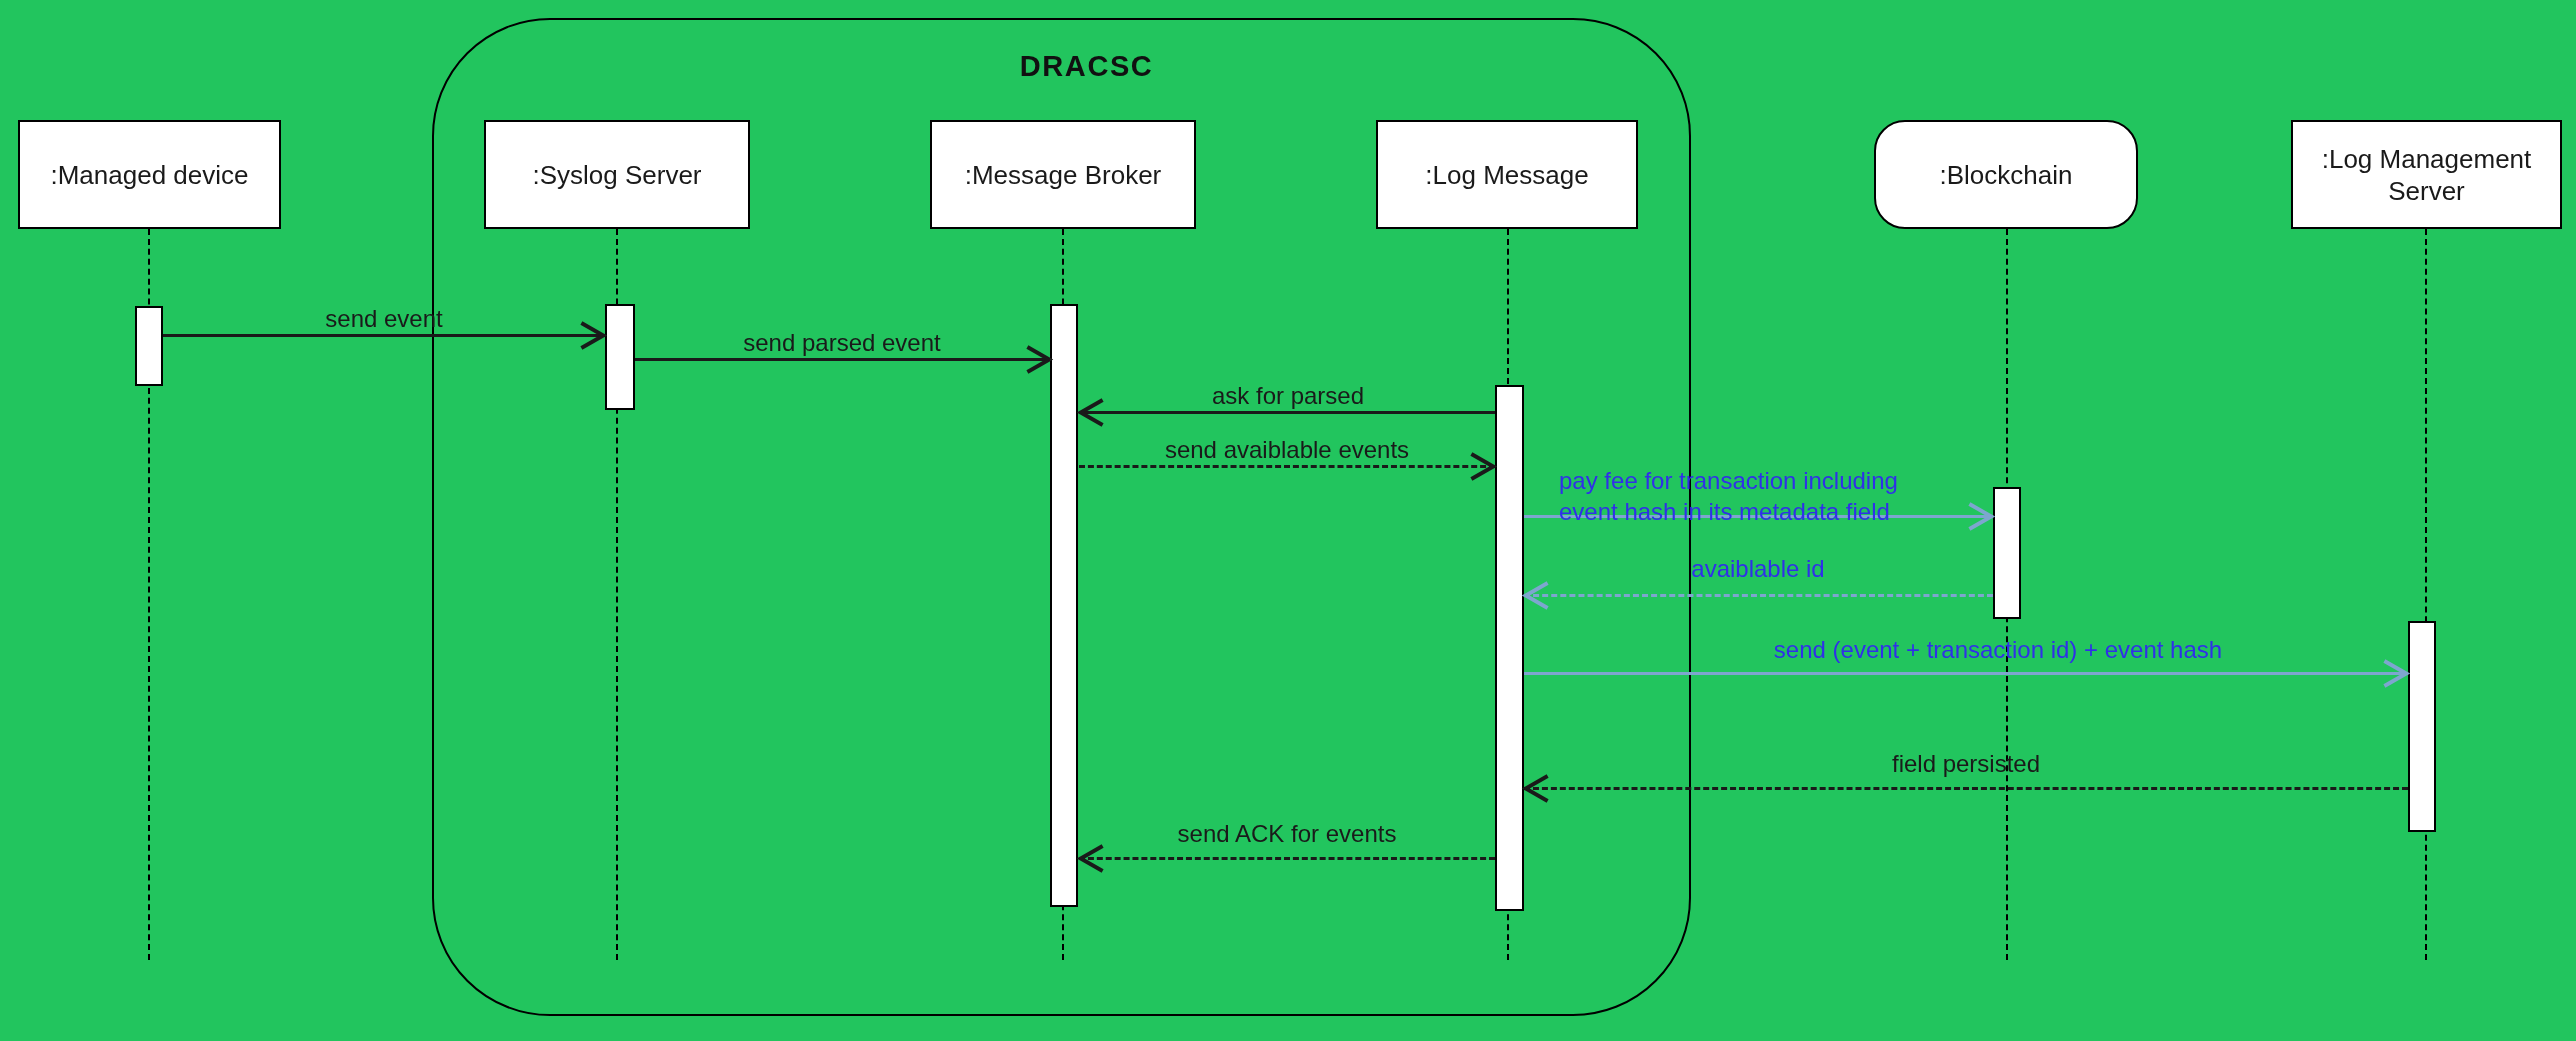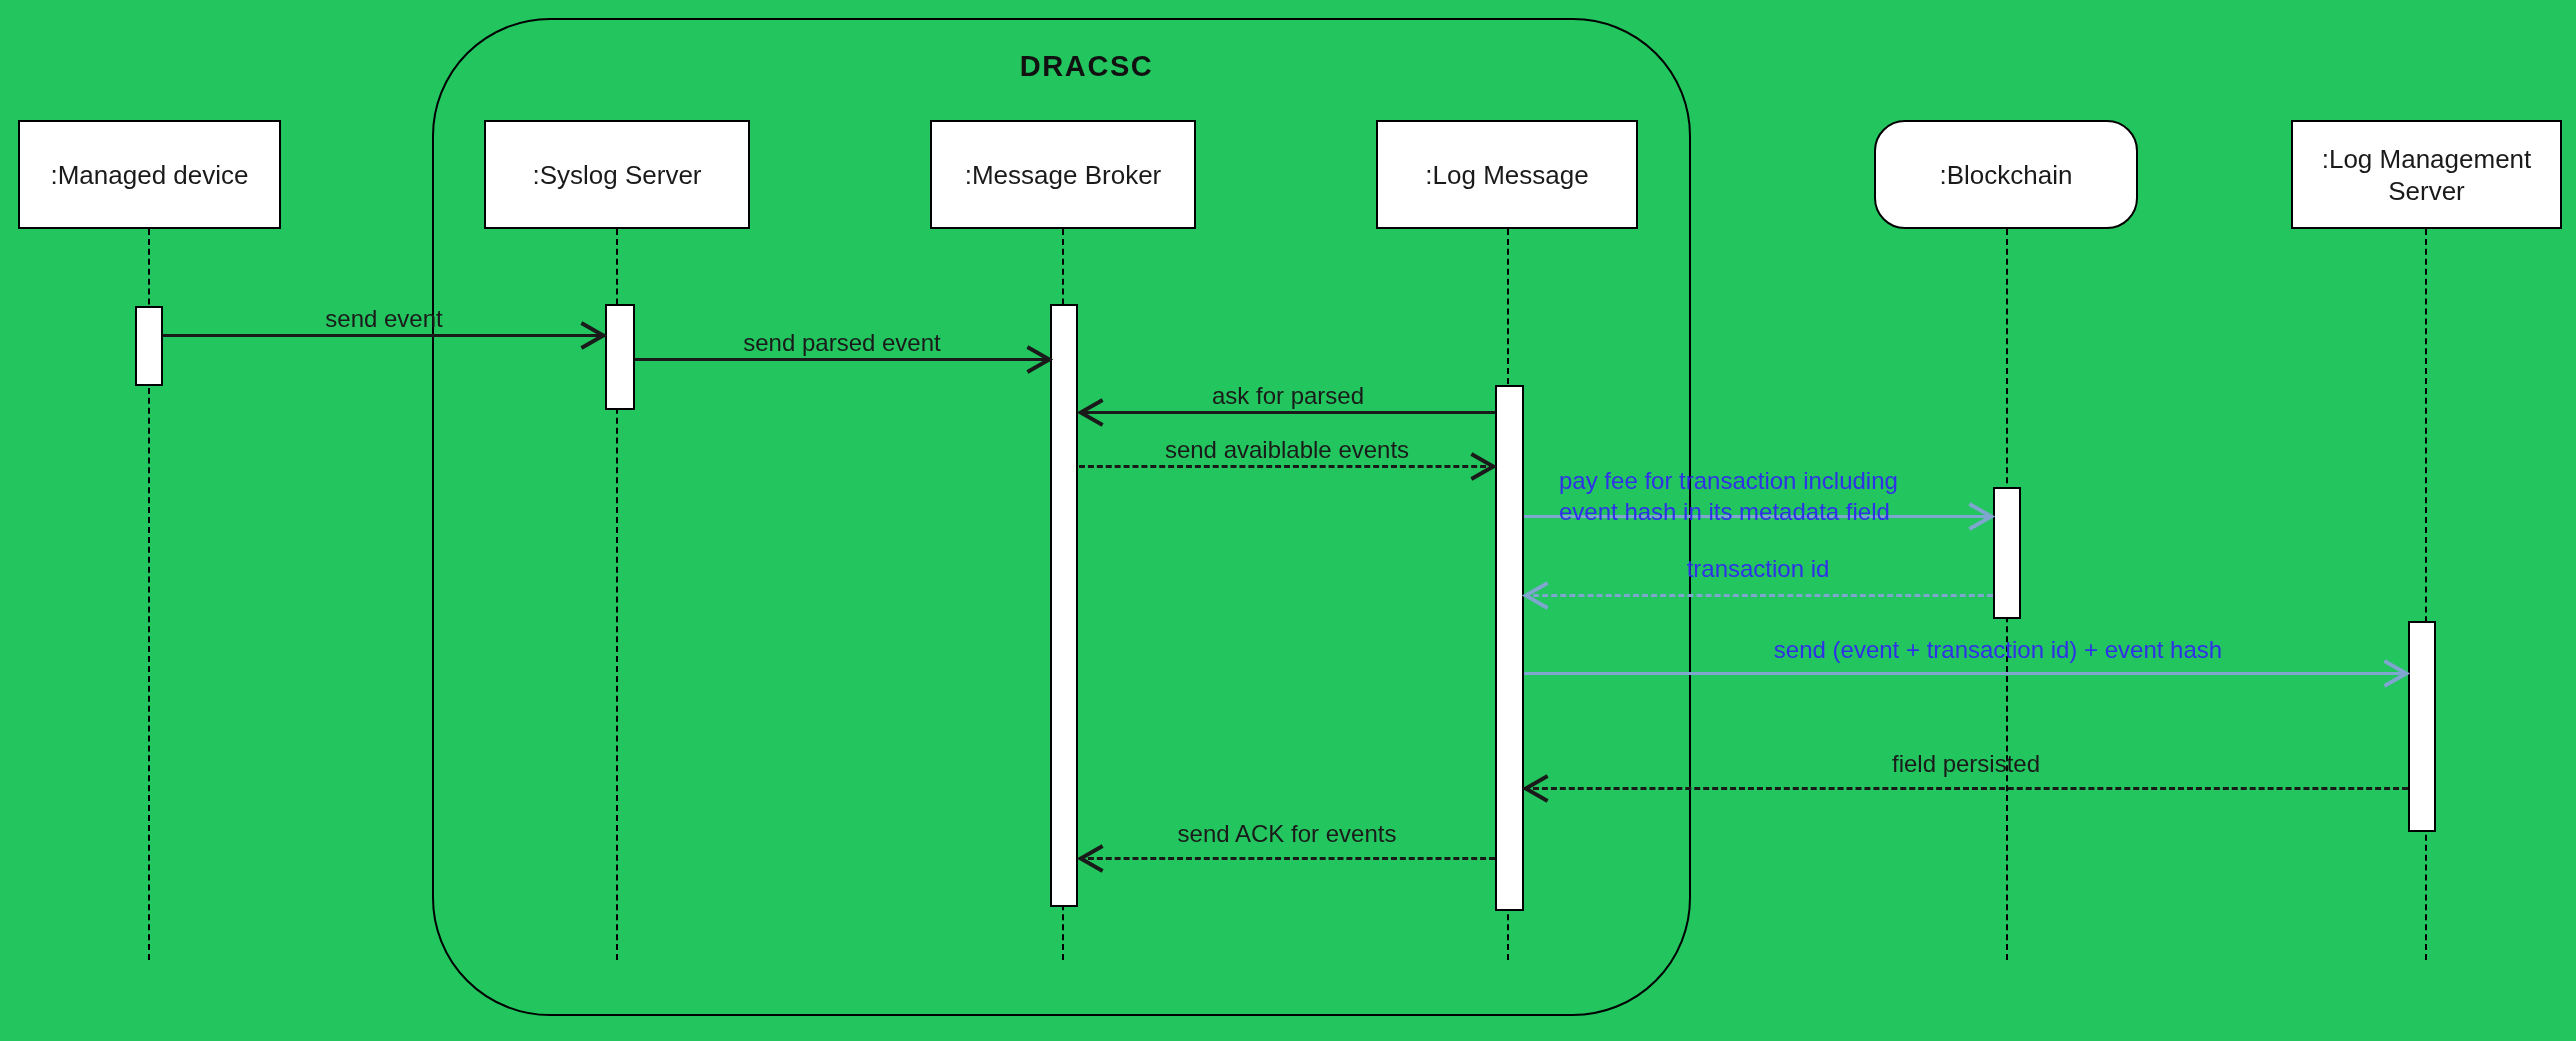--- a/index.html
+++ b/index.html
@@ -114,21 +114,21 @@
   </div>
   <div class="msg-label blue multiline" style="left:1559px;top:445px;margin-top:20px;">pay fee for transaction including
 event hash in its metadata field</div>
 
   <div class="msg blue dashed" style="left:1524px;top:594px;width:469px;">
     <div class="line"></div>
     <svg class="head at-left" viewBox="0 0 46 44">
         <path d="M34 6 L6 22 L34 38" fill="none" stroke="#7ea6cf" stroke-width="5"></path>
       </svg>
   </div>
-  <div class="msg-label blue" style="left:1758px;top:555px;">transaction id</div>
+  <div class="msg-label blue" style="left:1758px;top:555px;">avaiblable id</div>
 
   <div class="msg blue" style="left:1524px;top:672px;width:884px;">
     <div class="line"></div>
     <svg class="head at-right" viewBox="0 0 46 44">
         <path d="M12 6 L40 22 L12 38" fill="none" stroke="#7ea6cf" stroke-width="5"></path>
       </svg>
   </div>
   <div class="msg-label blue" style="left:1966px;top:636px;margin-left:32px;">send (event + transaction id) +  event hash</div>
 
   <div class="msg dashed" style="left:1524px;top:787px;width:884px;">

